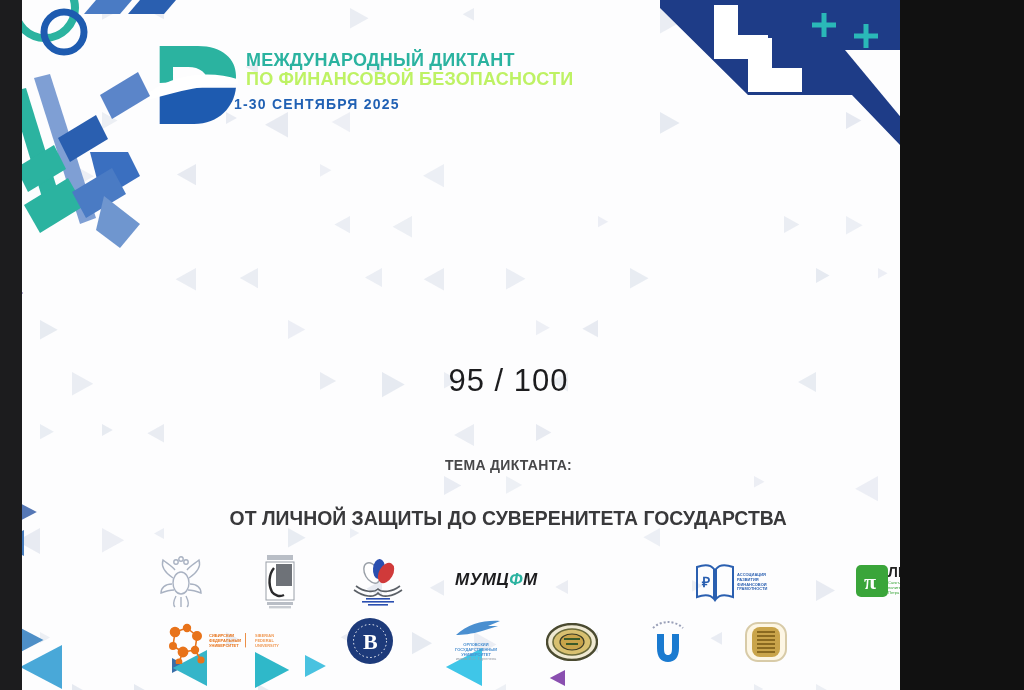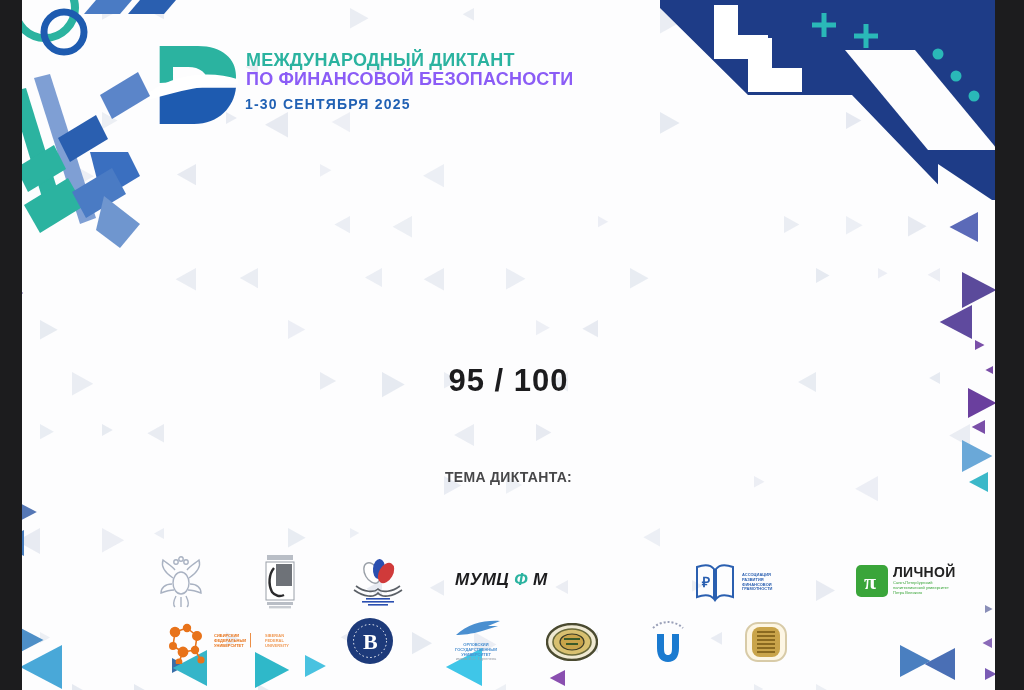--- a/index.html
+++ b/index.html
@@ -1,46 +1,46 @@
 <!DOCTYPE html>
 <html><head>
 <meta charset="utf-8">
 <style>
   html,body { margin:0; padding:0; background:#111; }
   .stage {
-    position:relative; width:1024px; height:690px; background:#1c1c1e;
+    position:relative; width:900px; height:690px; background:#1c1c1e;
     overflow:hidden; font-family:"Liberation Sans", sans-serif;
   }
   .cert {
     position:absolute; left:22px; top:0; width:973px; height:690px;
     background:#fdfdfe; overflow:hidden;
   }
   .deco-svg { position:absolute; left:22px; top:0; width:973px; height:690px; pointer-events:none; }
   .abs { position:absolute; }
   .ctext { left:22px; width:973px; text-align:center; }
 
   .hdr-line1 { font-size:18px; font-weight:800; color:#2bb3a0; letter-spacing:0.2px; }
-  .hdr-line2 { font-size:18px; font-weight:800; color:#8b5cf6; letter-spacing:0.2px; }
+  .hdr-line2 { font-size:18px; font-weight:800; color:#bef264; letter-spacing:0.2px; }
   .hdr-dates { font-size:14px; font-weight:800; color:#2161b4; letter-spacing:1.2px; }
 
   .title {
     font-size:68px; font-weight:800; color:#1b52b1; white-space:nowrap;
     transform:scale(0.85,1); transform-origin:center; line-height:1;
   }
   .recipient {
     font-size:46px; font-weight:800; color:#1c1c1e; white-space:nowrap;
     transform:scale(0.92,1); transform-origin:center; line-height:1;
   }
   .score-label { font-size:21px; font-weight:500; color:#3b3b3d; letter-spacing:0.5px; }
-  .score-value { font-size:31px; font-weight:700; color:#1c1c1e; letter-spacing:1px; }
+  .score-value { font-size:31px; font-weight:400; color:#1c1c1e; letter-spacing:1px; }
   .topic-label { font-size:14px; font-weight:600; color:#474749; letter-spacing:0.3px; }
   .topic-line  { font-size:20px; font-weight:800; color:#39393b; white-space:nowrap;
                  transform:scale(0.97,1); transform-origin:center; line-height:1.35; }
 
-  .logo { position:absolute; display:flex; align-items:center; gap:5px; }
+  .logo { position:absolute; display:flex; align-items:center; }
   .tinytxt { font-size:5px; line-height:6px; transform:scale(0.8); transform-origin:left top; white-space:nowrap; }
   .mumcfm { font-style:italic; font-weight:800; font-size:17px; color:#1c1c1e; letter-spacing:0.5px; }
   .mumcfm .mid { color:#2bb3a0; }
   .poly-name { font-weight:800; font-size:14px; color:#222; letter-spacing:0.3px; }
   .poly-sub { color:#3aa53a; }
   .afg-text { color:#2a5fb0; font-weight:600; }
   .sfu-text { color:#e8731a; font-weight:700; }
   .sfu-en { color:#f09a55; }
   .osu-text { color:#4a8fd0; font-weight:700; }
   .osu-sub { color:#9aa0a8; font-weight:400; }
@@ -197,25 +197,26 @@
   <div class="abs" style="left:150px; top:44px; width:88px; height:82px;">
     <svg width="88" height="82" viewBox="0 0 92 86">
       <path d="M10 2 H50 C76 2 90 16 90 33 L90 40 L62 42 C60 30 52 24 40 24 L24 24 L24 40 L10 41 Z" fill="#2bb3a0"></path>
       <path d="M10 46 H90 C88 66 72 84 46 84 L10 84 Z" fill="#1e5bb0"></path>
       <path d="M0 50 C28 30 66 28 92 37 L92 42 C60 42 28 50 0 58 Z" fill="#ffffff"></path>
       <path d="M14 46 C40 38 68 36 90 40 L90 46 Z" fill="#2bb3a0" opacity="0.0"></path>
     </svg>
   </div>
   <div class="abs hdr-line1" style="left:246px; top:50px;">МЕЖДУНАРОДНЫЙ ДИКТАНТ</div>
   <div class="abs hdr-line2" style="left:246px; top:69px;">ПО ФИНАНСОВОЙ БЕЗОПАСНОСТИ</div>
-  <div class="abs hdr-dates" style="left:245px; top:96px;text-align:right;">1-30 СЕНТЯБРЯ 2025</div>
+  <div class="abs hdr-dates" style="left:234px; top:96px;text-align:right;">1-30 СЕНТЯБРЯ 2025</div>
 
   <div class="abs ctext score-value" style="top:363px;">95 / 100</div>
 
-  <div class="abs ctext topic-label" style="top:457px;margin-top:12px;">ТЕМА ДИКТАНТА:</div>
+  <div class="abs ctext topic-label" style="top:457px;">ТЕМА ДИКТАНТА:</div>
+  <div class="abs ctext" style="top:505px;"><span class="topic-line" style="display:inline-block;">ОТ ЛИЧНОЙ ЗАЩИТЫ ДО СУВЕРЕНИТЕТА ГОСУДАРСТВА</span></div>
 
   <div class="logo" style="left:158px; top:556px;">
     <svg width="46" height="52" viewBox="0 0 46 52">
       <g stroke="#a9b2c2" fill="none" stroke-width="1.4">
         <ellipse cx="23" cy="27" rx="8" ry="11"></ellipse>
         <path d="M15 22 C6 16 3 10 5 4 C10 8 14 10 17 14"></path>
         <path d="M31 22 C40 16 43 10 41 4 C36 8 32 10 29 14"></path>
         <path d="M14 28 C7 28 3 32 3 37 C8 35 12 34 16 34"></path>
         <path d="M32 28 C39 28 43 32 43 37 C38 35 34 34 30 34"></path>
         <path d="M18 40 C15 46 15 49 17 51 M28 40 C31 46 31 49 29 51 M23 41 V51"></path>

